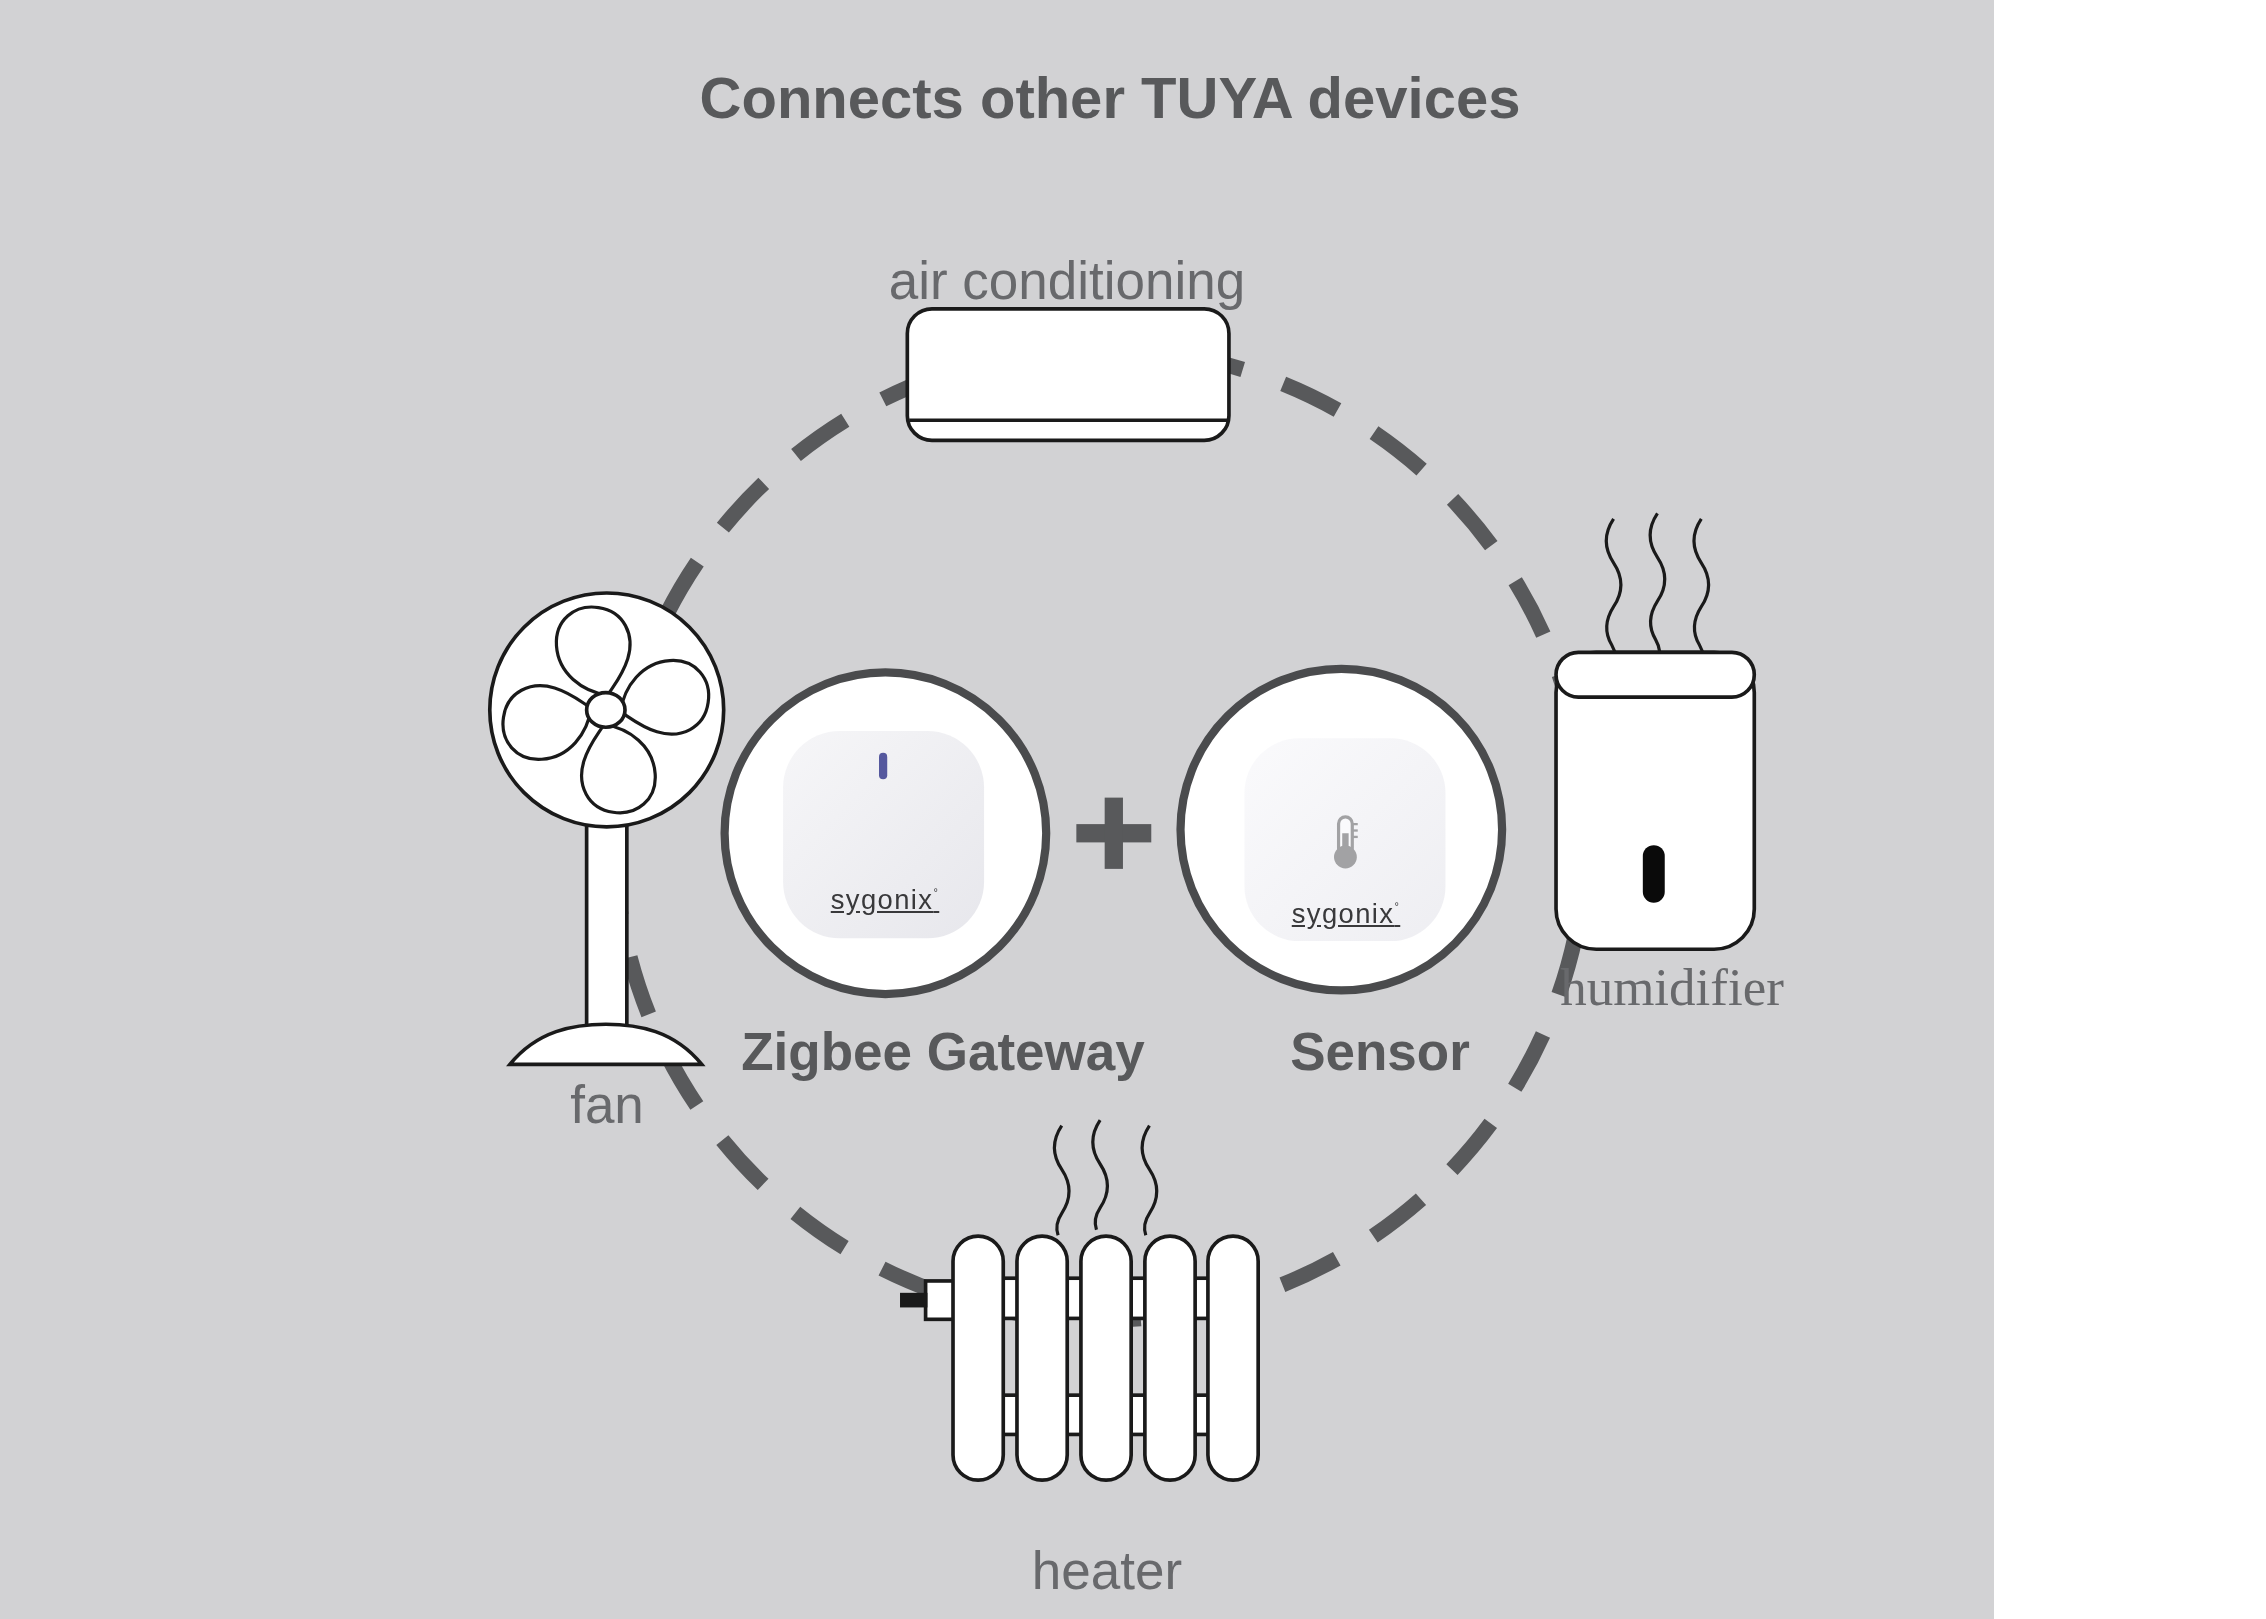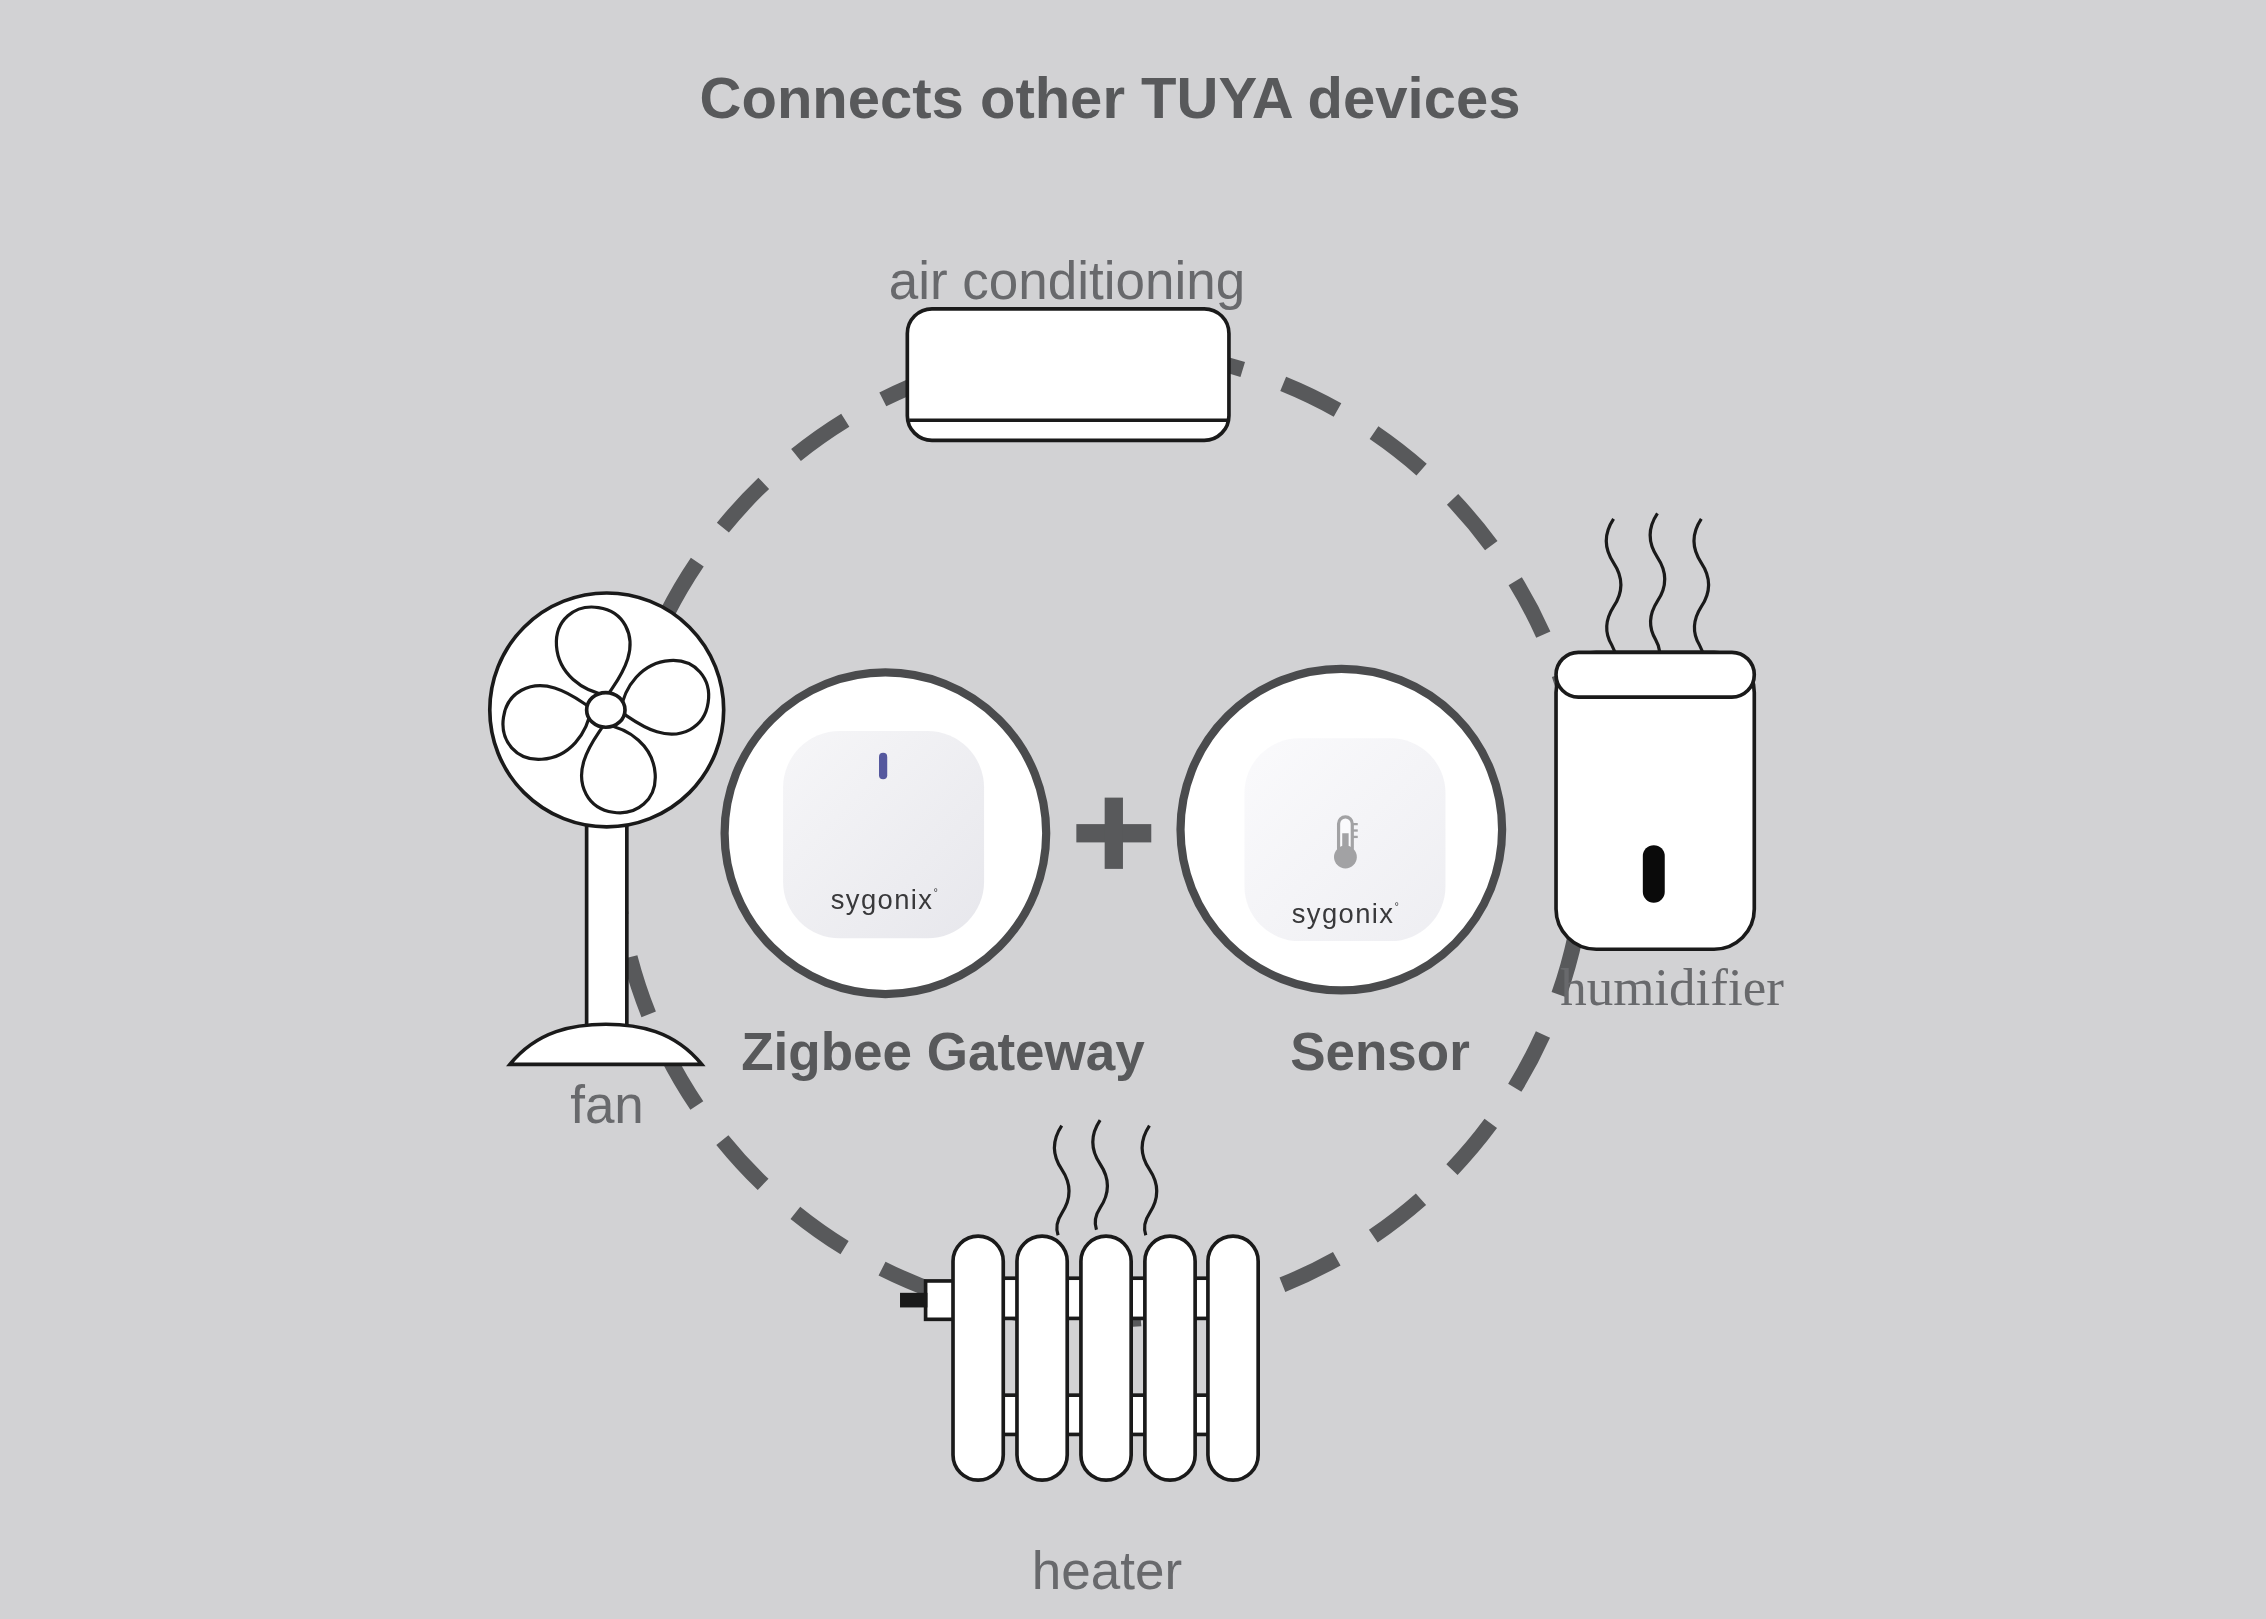--- a/index.html
+++ b/index.html
@@ -1,36 +1,36 @@
 <!DOCTYPE html>
 <html style="font-size:14.6px"><head>
 <meta charset="utf-8">
 <style>
   html,body{margin:0;padding:0;}
   .canvas{
     position:relative;
-    width:2266px;height:1619px;
+    width:1994px;height:1619px;
     background:#d2d2d4;
     overflow:hidden;
     font-family:"Liberation Sans", sans-serif;
   }
   .scene{position:absolute;left:0;top:0;}
   .txt{position:absolute;white-space:nowrap;}
   .center{transform:translateX(-50%);}
   .title-line{
     font-size:58px;font-weight:bold;color:#58595b;line-height:1;
   }
   .item-label{
     font-size:53px;color:#68696c;line-height:1;
   }
   .hub-label{
     font-size:53px;font-weight:bold;color:#58595b;line-height:1;margin-left:29px;
   }
   .brand{
-    font-size:27.4px;color:#39393b;letter-spacing:1.4px;line-height:1;font-weight:500;
+    font-size:27.4px;color:#39393b;letter-spacing:1.4px;line-height:1;font-weight:500;text-decoration:underline;
   }
   .brand sup{font-size:11px;vertical-align:12.8px;}
 </style>
 </head>
 <body>
 
 <div class="canvas">
 
   <svg class="scene" width="2266" height="1619" viewBox="0 0 2480 1772">
     <defs>

